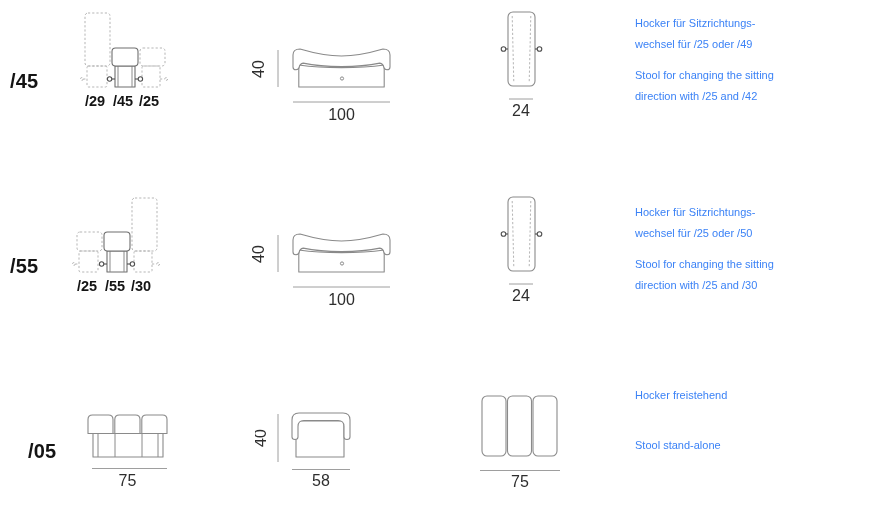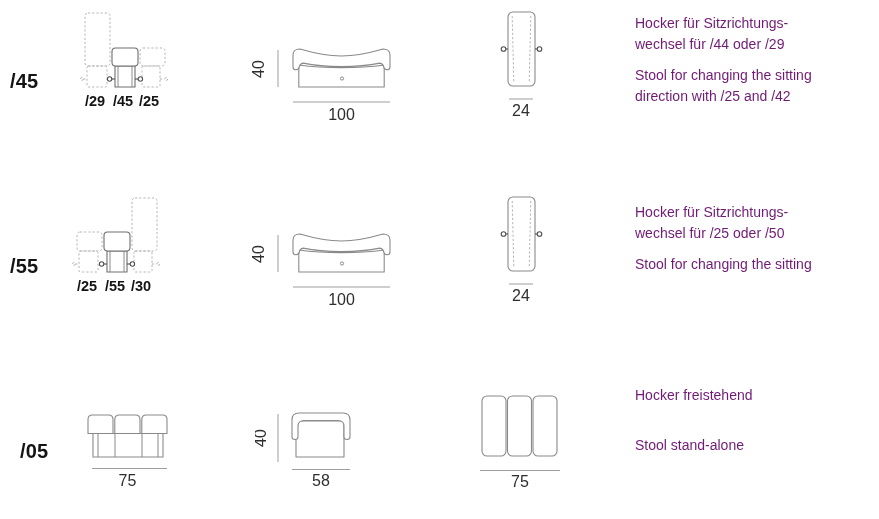--- a/index.html
+++ b/index.html
@@ -6,21 +6,21 @@
   #canvas {
     position:relative; width:879px; height:519px; background:#fff;
     font-family:"Liberation Sans", sans-serif; overflow:hidden;
   }
   .code {
     position:absolute; font-size:20px; font-weight:bold; color:#141414;
     letter-spacing:0.2px;
   }
   .svgbox { position:absolute; }
   .txt {
-    position:absolute; font-size:14px; line-height:21px; color:#701a75;
+    position:absolute; font-size:11px; line-height:21px; color:#3b82f6;
     white-space:nowrap;
   }
   svg { display:block; }
   svg text {
     font-family:"Liberation Sans", sans-serif;
     fill:#2e2e2e; font-size:16px;
   }
   svg text.mod { font-size:14.5px; font-weight:bold; fill:#141414; }
   .solidline   { stroke:#6e6e6e; fill:#ffffff; stroke-width:1.1; stroke-linejoin:round; }
   .thinline    { stroke:#8a8a8a; fill:none; stroke-width:1; }
@@ -85,21 +85,21 @@
       <circle class="connector" cx="15.5" cy="44" r="2.3"></circle>
       <line class="connector" x1="47" y1="44" x2="49.2" y2="44"></line>
       <circle class="connector" cx="51.5" cy="44" r="2.3"></circle>
       <line class="dimline" x1="21" y1="94" x2="45" y2="94"></line>
       <text x="33" y="111" text-anchor="middle">24</text>
     </svg>
   </div>
 
   <div class="txt" style="left:635px; top:13px;">
     <span>Hocker für Sitzrichtungs-</span><br>
-    <span>wechsel für /44 oder /29</span>
+    <span>wechsel für /25 oder /49</span>
   </div>
   <div class="txt" style="left:635px; top:65px;">
     <span>Stool for changing the sitting</span><br>
     <span>direction with /25 and /42</span>
   </div>
 
   <div class="code" style="left:10px; top:255px;">/55</div>
 
   <div class="svgbox" style="left:70px; top:193px;">
     <svg width="100" height="104" viewBox="0 0 100 104">
@@ -154,23 +154,24 @@
       <text x="33" y="111" text-anchor="middle">24</text>
     </svg>
   </div>
 
   <div class="txt" style="left:635px; top:202px;">
     <span>Hocker für Sitzrichtungs-</span><br>
     <span>wechsel für /25 oder /50</span>
   </div>
   <div class="txt" style="left:635px; top:254px;">
     <span>Stool for changing the sitting</span><br>
-  </div>
-
-  <div class="code" style="left:20px; top:440px;">/05</div>
+    <span>direction with /25 and /30</span>
+  </div>
+
+  <div class="code" style="left:28px; top:440px;">/05</div>
 
   <div class="svgbox" style="left:80px; top:405px;">
     <svg width="100" height="90" viewBox="0 0 100 90">
       <rect class="outline" x="13" y="28.5" width="70" height="23.5"></rect>
       <line class="thinline" x1="18" y1="28.5" x2="18" y2="52"></line>
       <line class="thinline" x1="35" y1="28.5" x2="35" y2="52"></line>
       <line class="thinline" x1="62" y1="28.5" x2="62" y2="52"></line>
       <line class="thinline" x1="78" y1="28.5" x2="78" y2="52"></line>
       <path class="outline" d="M8,28.5 L8,14.5 Q8,10 12.5,10 L28.5,10 Q33,10 33,14.5 L33,28.5 Z"></path>
       <path class="outline" d="M34.8,28.5 L34.8,14.5 Q34.8,10 39.3,10 L55.5,10 Q60,10 60,14.5 L60,28.5 Z"></path>

